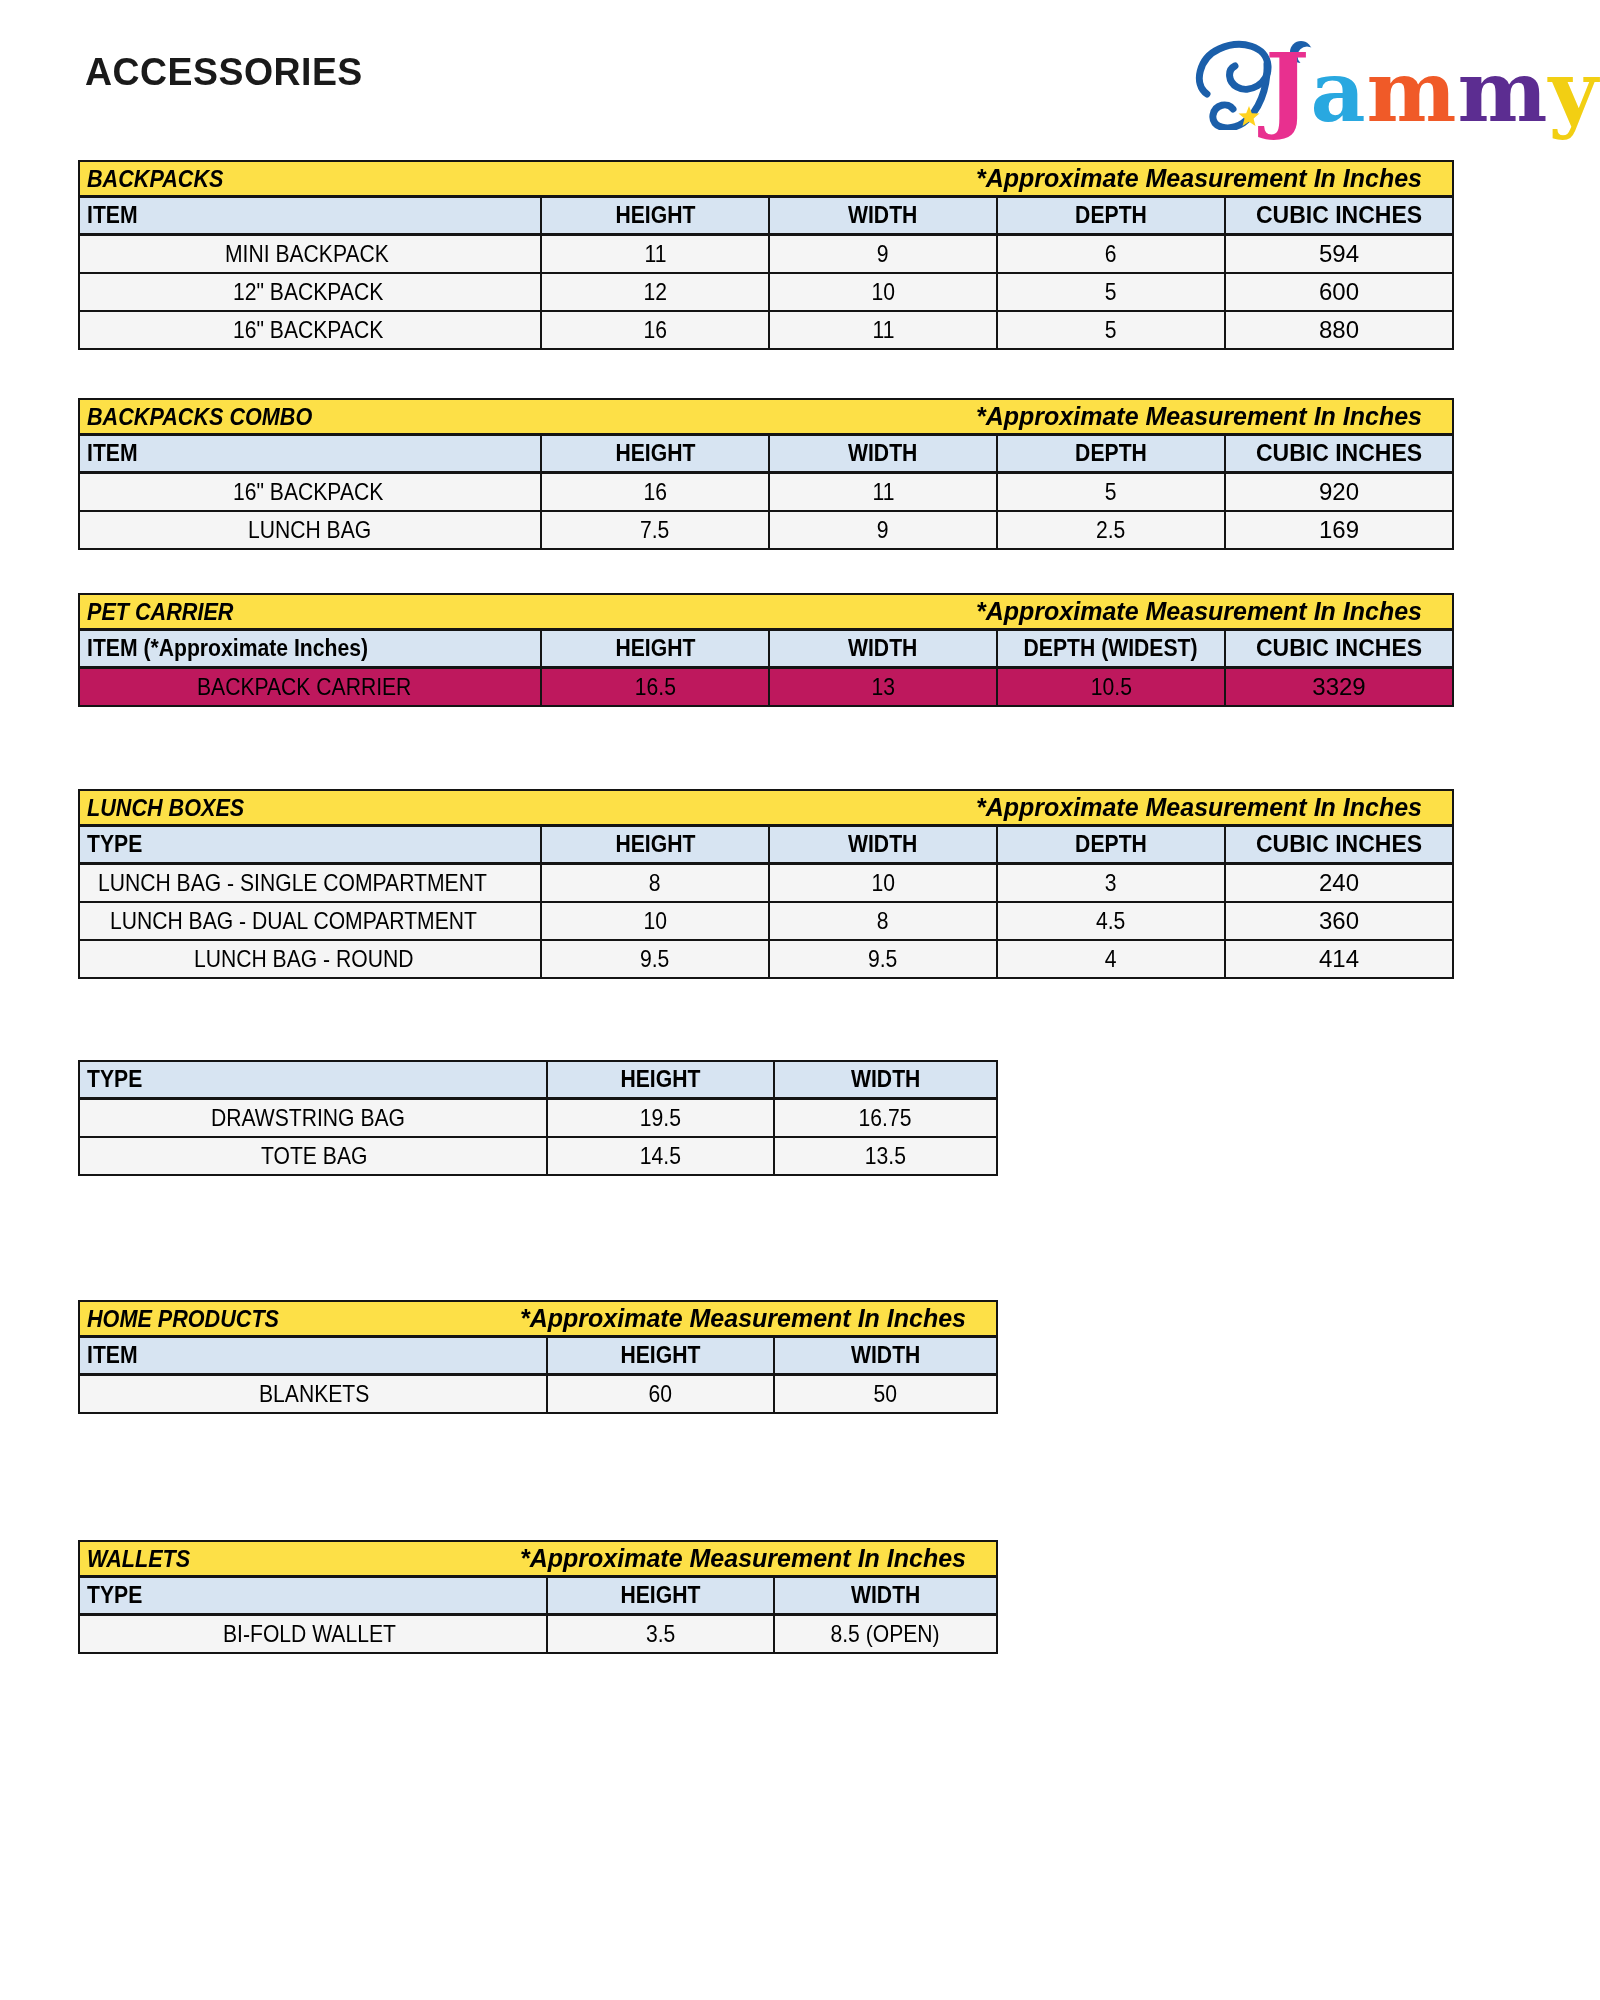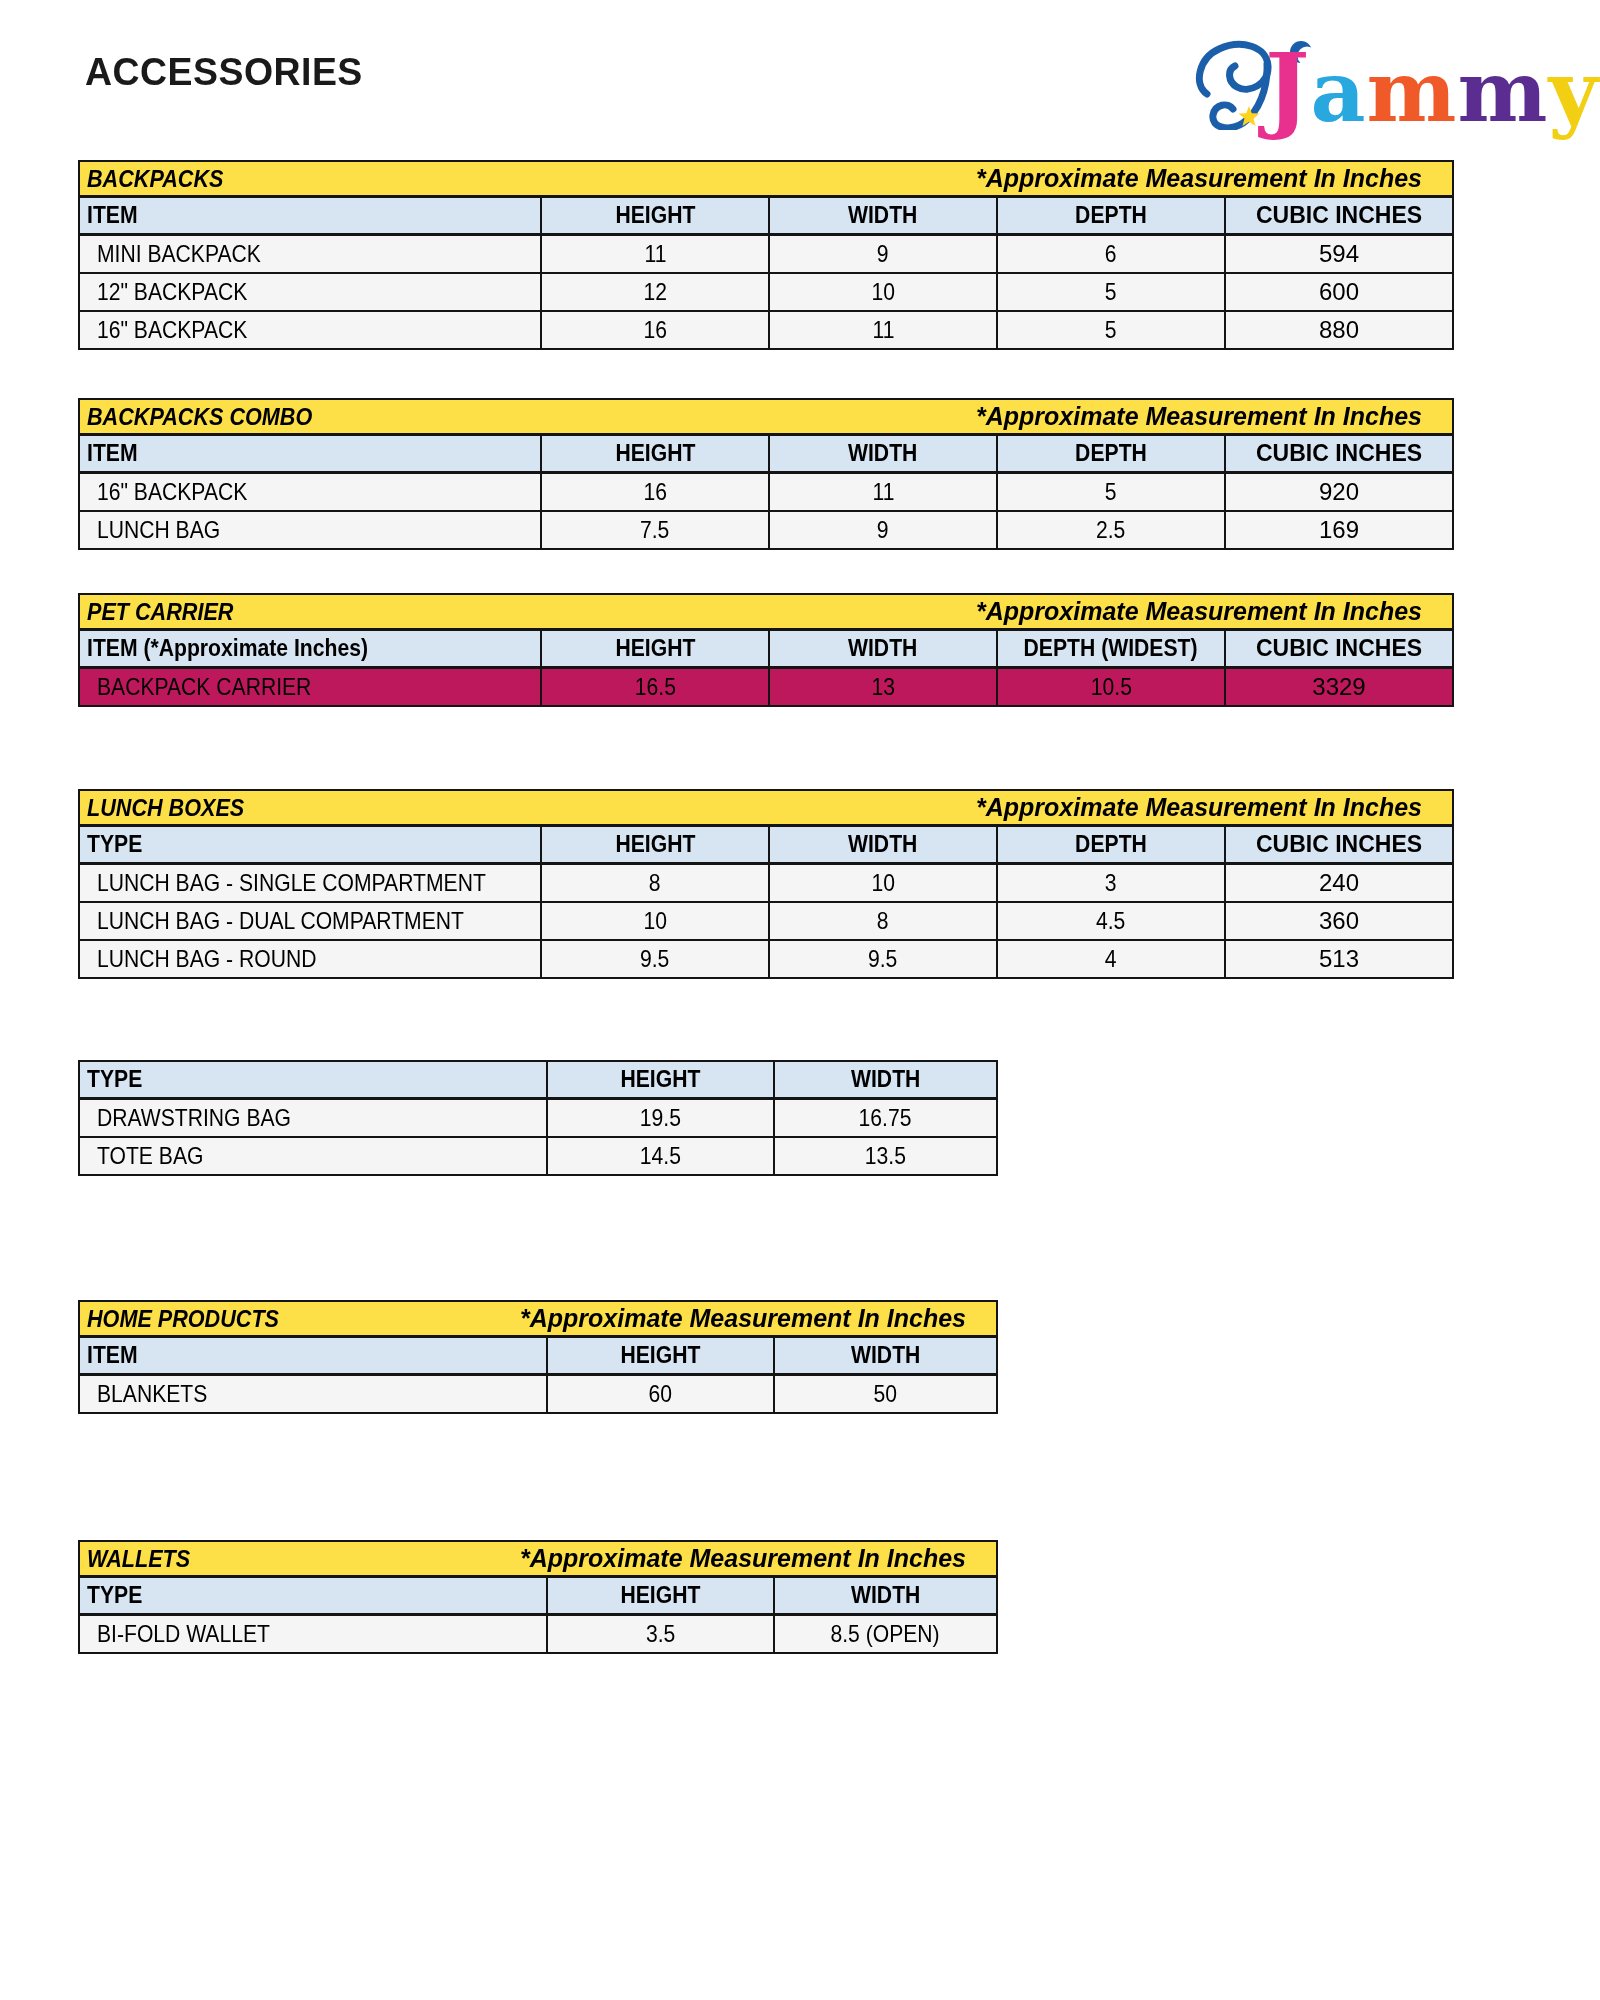--- a/index.html
+++ b/index.html
@@ -19,21 +19,21 @@
   .logo-word .lj{font-size:94px;}
 
   
   table.tbl{position:absolute;left:78px;border-collapse:collapse;table-layout:fixed;}
   table.tbl td{border:2px solid #141414;padding:0;font-size:24px;vertical-align:middle;
                white-space:nowrap;overflow:hidden;background:#f5f5f5;}
   table.tbl tr.trow td{background:#fde047;border-bottom-width:3px;height:33px;font-style:italic;}
   table.tbl tr.hrow td{background:#d7e4f2;border-bottom-width:3px;height:35px;
                        font-weight:bold;font-size:23px;text-align:center;}
   table.tbl tr.drow td{height:36px;text-align:center;}
-  table.tbl tr.drow td.item{text-align:left;padding-left:17px;}
+  table.tbl tr.drow td.item{text-align:center;padding-left:17px;}
   table.tbl tr.hrow td.item-h{text-align:left;padding-left:7px;}
   table.white-rows tr.drow td{background:#be185d;}
 
   .title-flex{display:flex;justify-content:space-between;align-items:center;
               padding:0 30px 0 7px;font-weight:bold;font-size:24px;}
   .note{font-size:25px;transform:none;}
 
   
   .n{display:inline-block;transform:scaleX(0.88);transform-origin:center center;}
   td.item .n,td.item-h .n,.ttl{transform-origin:left center;}
@@ -227,21 +227,21 @@
       <td><span class="n">10</span></td>
       <td><span class="n">8</span></td>
       <td><span class="n">4.5</span></td>
       <td><span>360</span></td>
     </tr>
     <tr class="drow">
       <td class="item"><span class="n">LUNCH BAG - ROUND</span></td>
       <td><span class="n">9.5</span></td>
       <td><span class="n">9.5</span></td>
       <td><span class="n">4</span></td>
-      <td><span>513</span></td>
+      <td><span>414</span></td>
     </tr>
   </tbody>
     </table>
 
   <table class="tbl t-handbags">
     <colgroup>
         <col class="c3-item">
         <col class="c3-h">
         <col class="c3-w">
       </colgroup>

